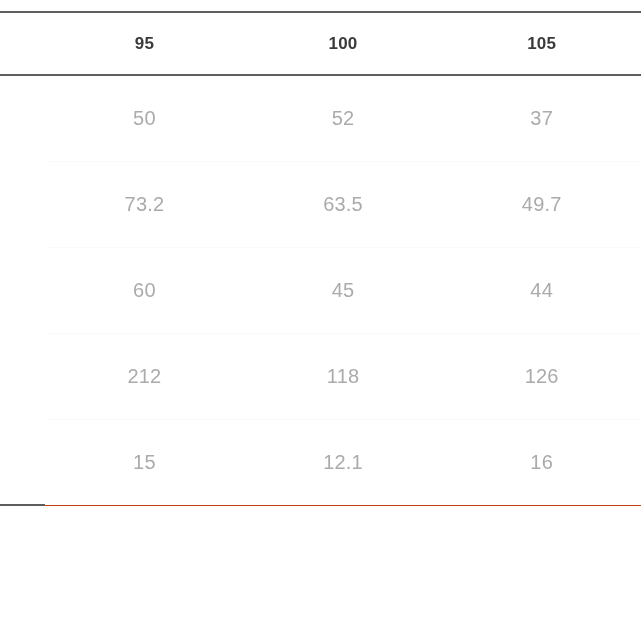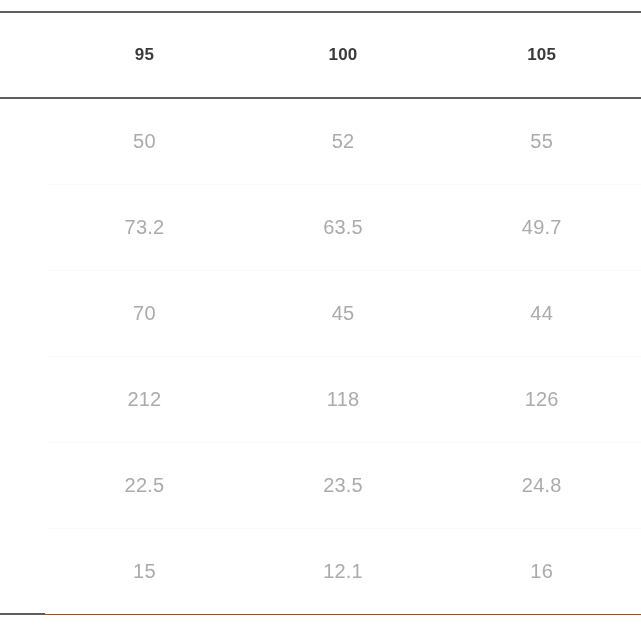--- a/index.html
+++ b/index.html
@@ -30,21 +30,21 @@
     border-collapse: collapse;
     table-layout: fixed;
   }
 
   
   col.col-index { width: 45px; }
   col.col-data  { width: 198px; }
 
   
   thead tr.header-row {
-    height: 86px;
+    height: 63px;
   }
   thead th {
     border-top: 2px solid #5e5e5e;
     border-bottom: 2px solid #5e5e5e;
     padding: 0;
     margin: 0;
     font-size: 17px;
     font-weight: 700;
     color: #3a3a3a;
     text-align: center;
@@ -110,50 +110,44 @@
         <th>105</th>
       </tr>
     </thead>
 
     <tbody>
 
       <tr class="data-row">
         <td class="index-cell"></td>
         <td>50</td>
         <td>52</td>
-        <td>55</td>
+        <td>37</td>
       </tr>
 
       <tr class="data-row">
         <td class="index-cell"></td>
         <td>73.2</td>
         <td>63.5</td>
         <td>49.7</td>
       </tr>
 
       <tr class="data-row">
         <td class="index-cell"></td>
-        <td>70</td>
+        <td>60</td>
         <td>45</td>
         <td>44</td>
       </tr>
 
       <tr class="data-row">
         <td class="index-cell"></td>
         <td>212</td>
         <td>118</td>
         <td>126</td>
       </tr>
 
-      <tr class="data-row">
-        <td class="index-cell"></td>
-        <td>22.5</td>
-        <td>23.5</td>
-        <td>24.8</td>
-      </tr>
 
       <tr class="data-row">
         <td class="index-cell"></td>
         <td>15</td>
         <td>12.1</td>
         <td>16</td>
       </tr>
 
     </tbody>
   </table>

